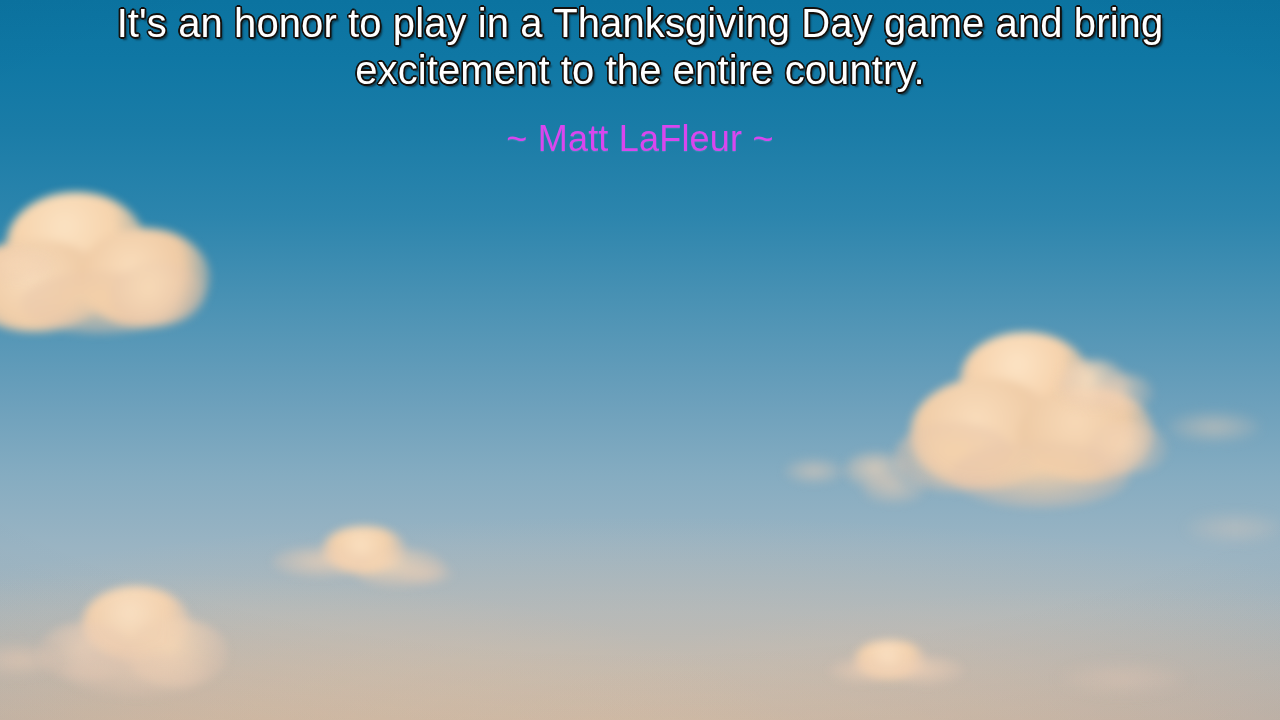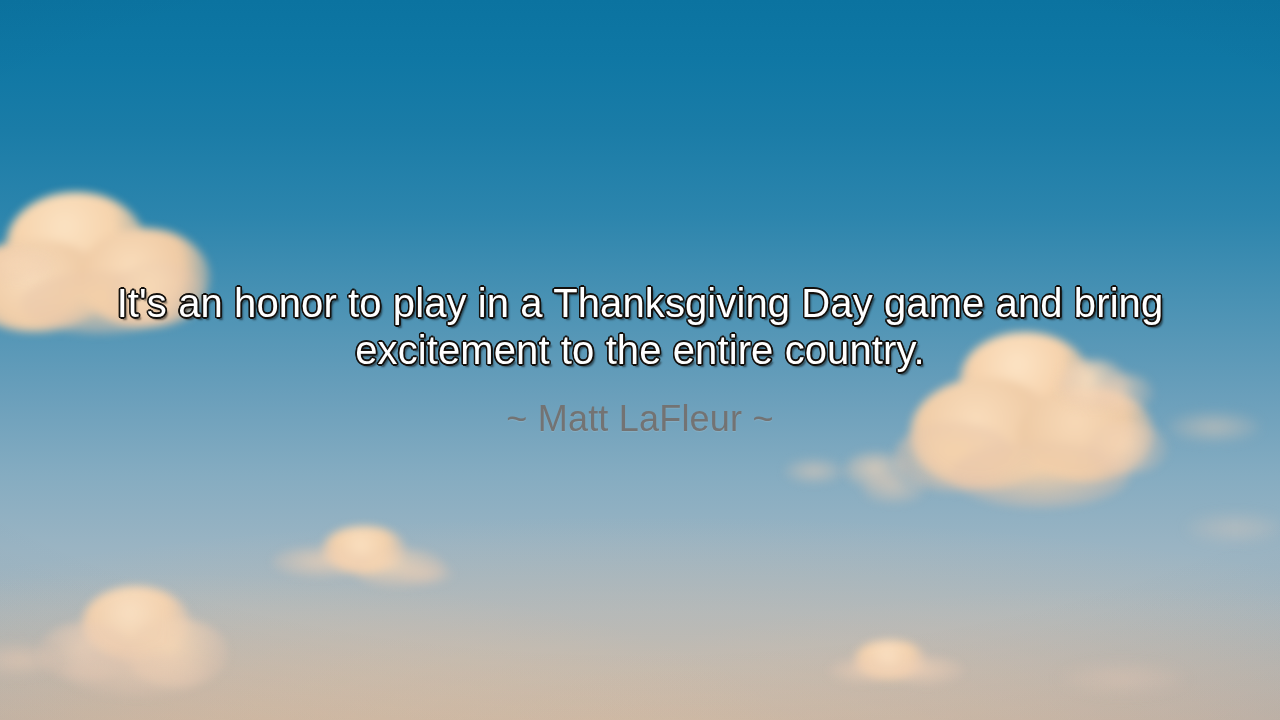--- a/index.html
+++ b/index.html
@@ -135,21 +135,21 @@
   
   .quote-layer {
     position: absolute;
     left: 0;
     right: 0;
     top: 0;
     bottom: 0;
     display: flex;
     flex-direction: column;
     align-items: center;
-    justify-content: center;
+    justify-content: flex-start;
   }
 
   .quote-block {
     width: 1080px;
     text-align: center;
   }
 
   .quote-text {
     font-size: 40px;
     line-height: 47px;
@@ -256,17 +256,17 @@
 
   <div class="cloud" id="cloud-right-low-wisp">
     <span class="puff p1"></span>
   </div>
 
   <div class="sky-vignette"></div>
 
   <div class="quote-layer">
     <div class="quote-block">
       <p class="quote-text" style="color: rgb(255, 255, 255); font-size: 40px;">It's an honor to play in a Thanksgiving Day game and bring excitement to the entire country.</p>
-      <p class="quote-attribution" style="color: #737373; font-size: 36px;">~ Matt LaFleur ~</p>
+      <p class="quote-attribution" style="color: #d946ef; font-size: 36px;">~ Matt LaFleur ~</p>
     </div>
   </div>
 
 </div>
 
 </body></html>

